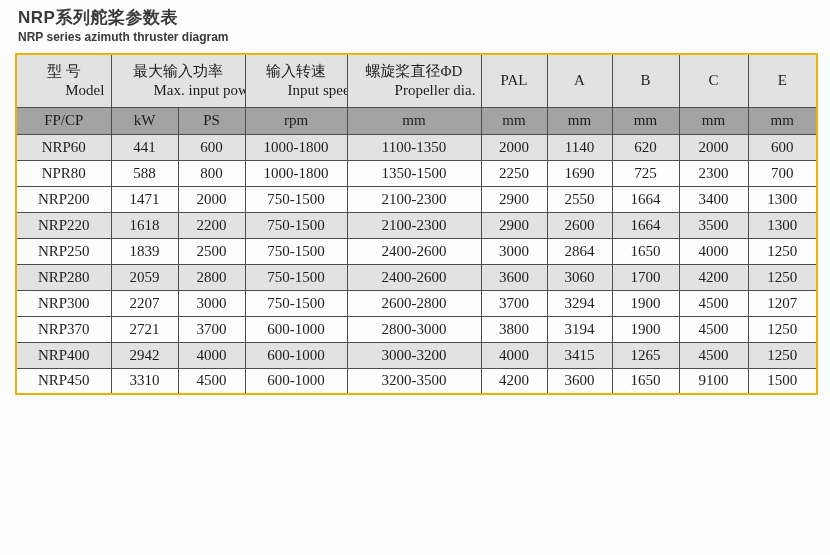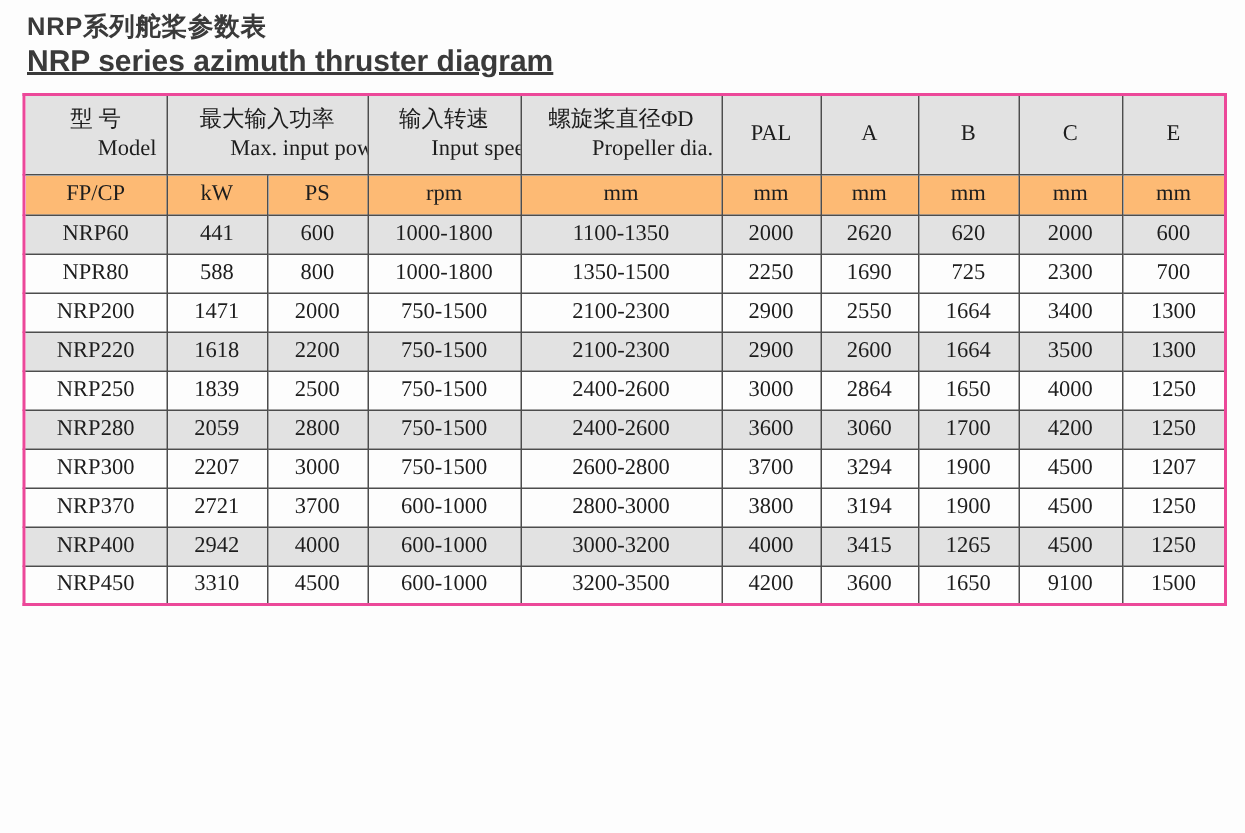--- a/index.html
+++ b/index.html
@@ -21,31 +21,30 @@
     font-family: "Liberation Sans", sans-serif;
     color: #3a3a3a;
   }
   .title-zh {
     font-size: 17px;
     font-weight: bold;
     margin: 2px 0 1px 0;
     letter-spacing: 0.5px;
   }
   .title-en {
-    font-size: 20px;
+    font-size: 12px;
     font-weight: bold;
     margin: 1px 0 9px 0;
-    text-decoration: underline;
   }
   table.spec {
     border-collapse: collapse;
     table-layout: fixed;
     width: 801px;
     margin-left: 15px;
-    border: 2px solid #ec4899;
+    border: 2px solid #eab308;
   }
   .spec th, .spec td {
     border: 1px solid #4d4d4d;
     text-align: center;
     vertical-align: middle;
     color: #1d1d1d;
     padding: 0;
     font-weight: normal;
     font-size: 15px;
     line-height: 1.25;
@@ -53,21 +52,21 @@
     white-space: nowrap;
   }
   .spec thead tr.head-row th {
     height: 53px;
     background: #e2e2e2;
   }
   .spec thead tr.head-row th .zh { font-size: 15px; }
   .spec thead tr.head-row th .en { font-size: 15px; margin-left: 42px; }
   .spec thead tr.unit-row td {
     height: 27px;
-    background: #fdba74;
+    background: #a3a3a3;
   }
   .spec tbody td {
     height: 26px;
     background: #fdfdfd;
   }
   .spec tbody tr.shade td {
     background: #e2e2e2;
   }
 </style>
 </head>
@@ -130,21 +129,21 @@
       </tr>
     </thead>
     <tbody>
         <tr class="shade">
     <td>NRP60</td>
     <td>441</td>
     <td>600</td>
     <td>1000-1800</td>
     <td>1100-1350</td>
     <td>2000</td>
-    <td>2620</td>
+    <td>1140</td>
     <td>620</td>
     <td>2000</td>
     <td>600</td>
   </tr>
         <tr>
     <td>NPR80</td>
     <td>588</td>
     <td>800</td>
     <td>1000-1800</td>
     <td>1350-1500</td>

